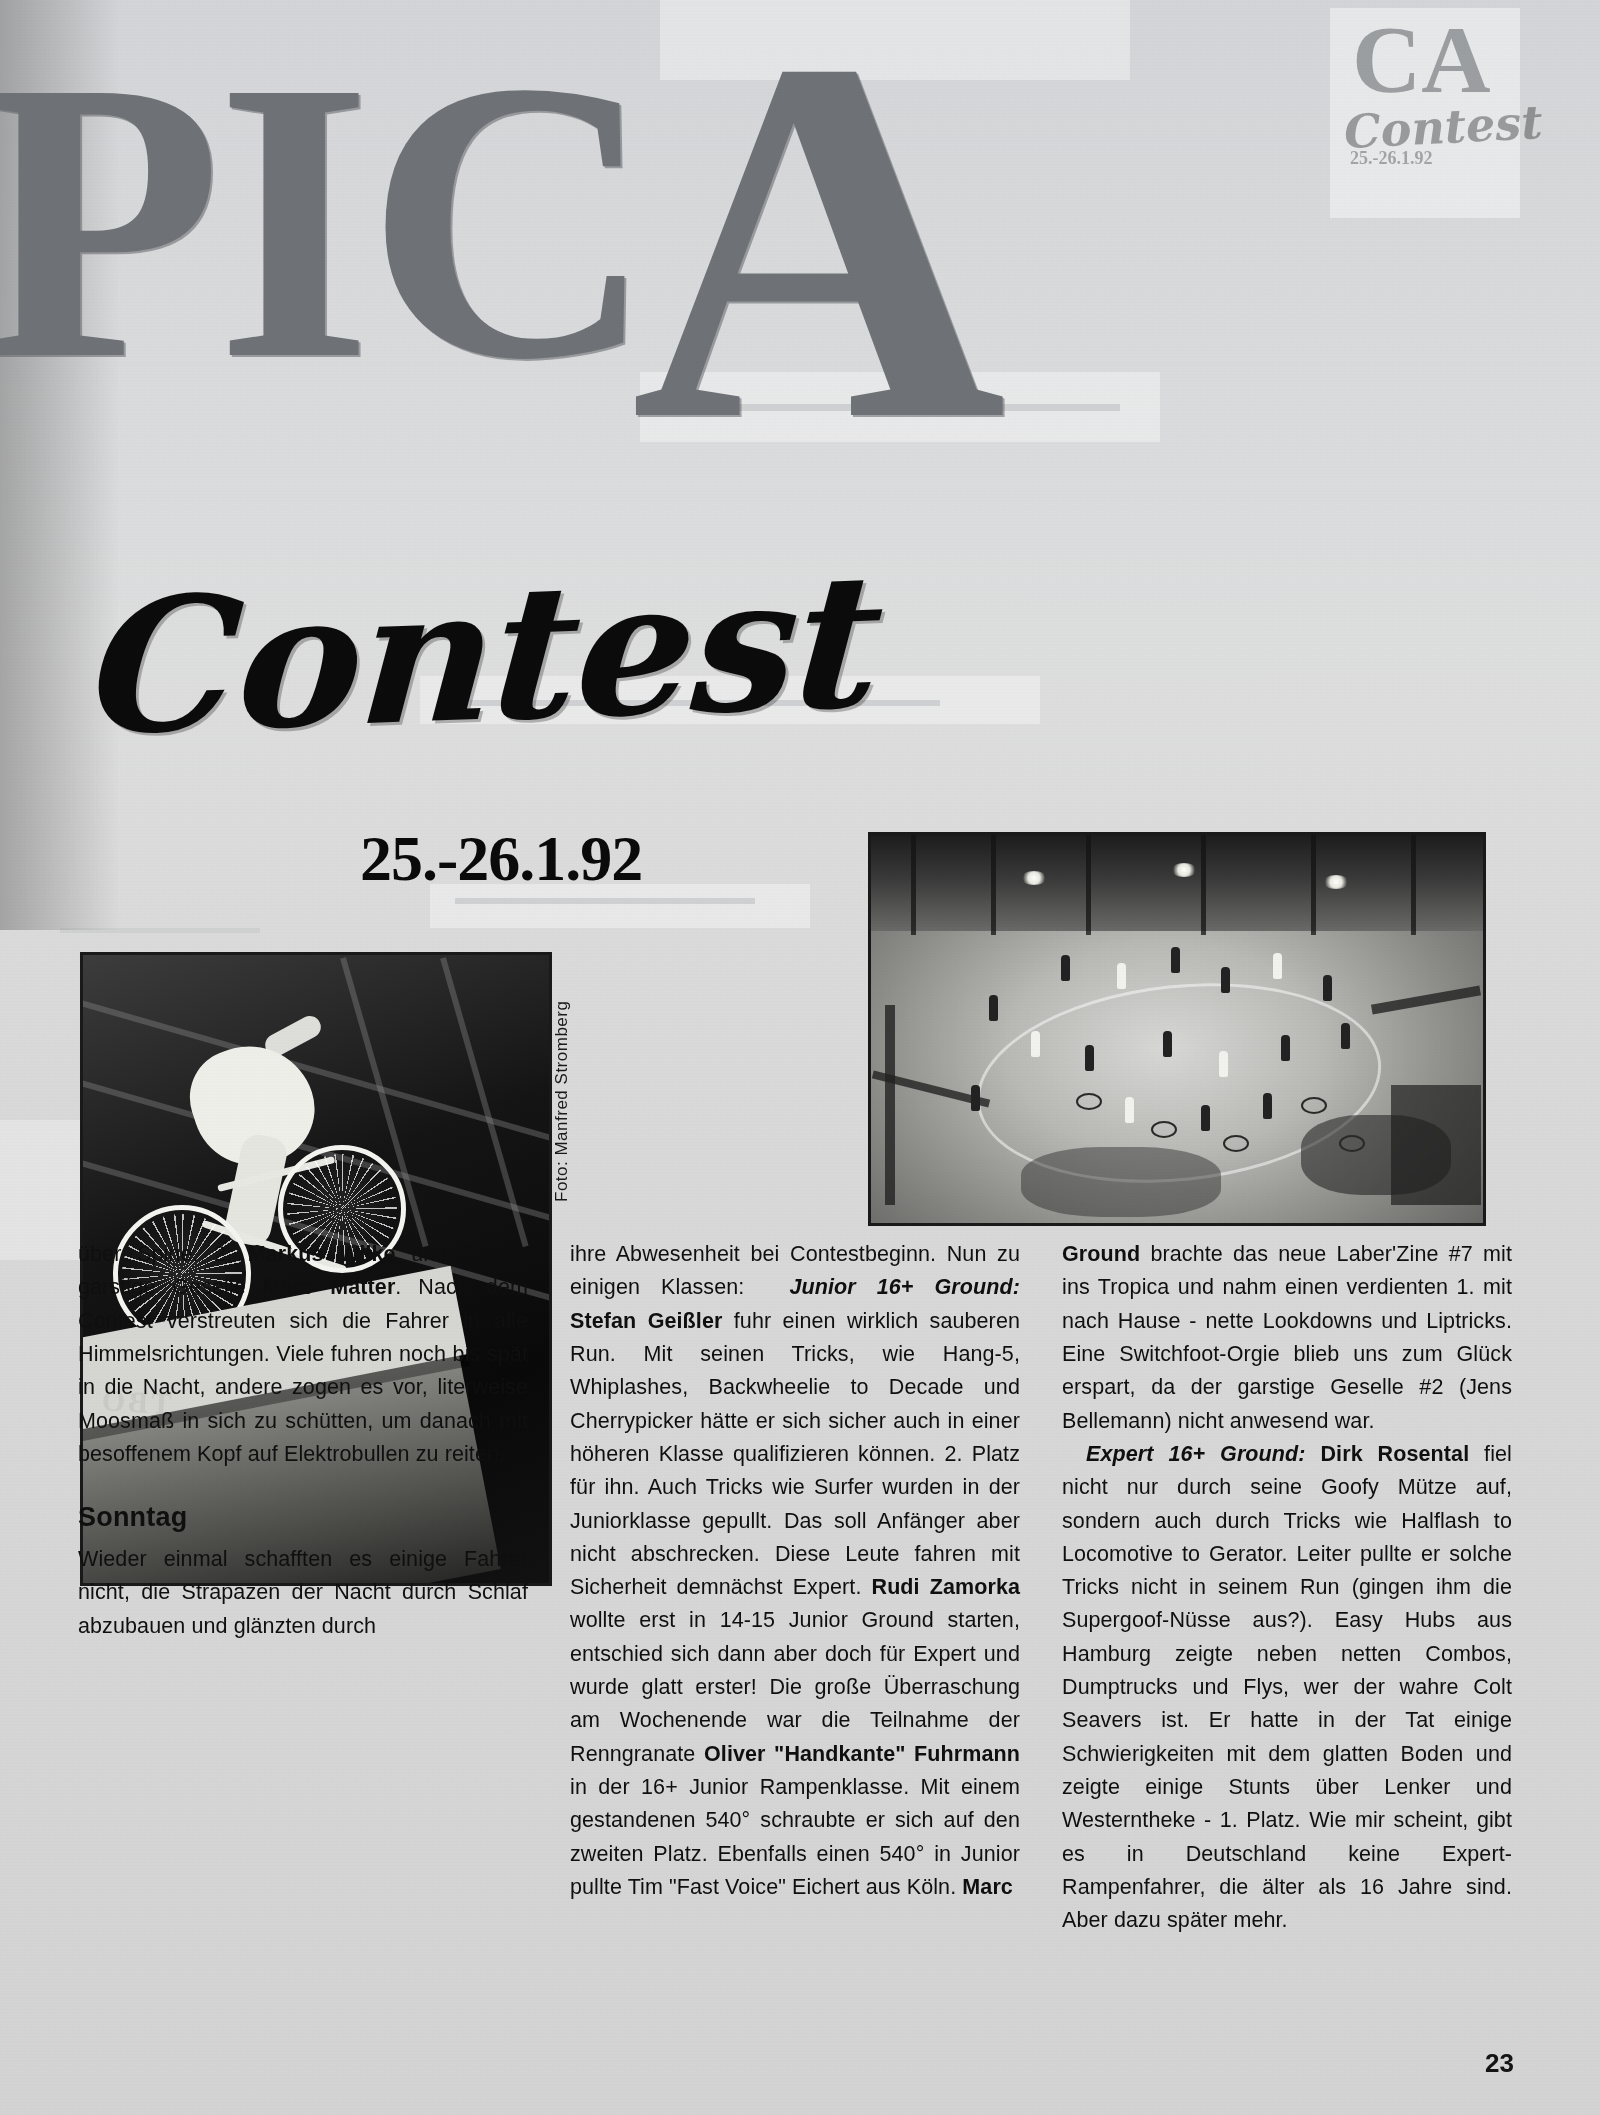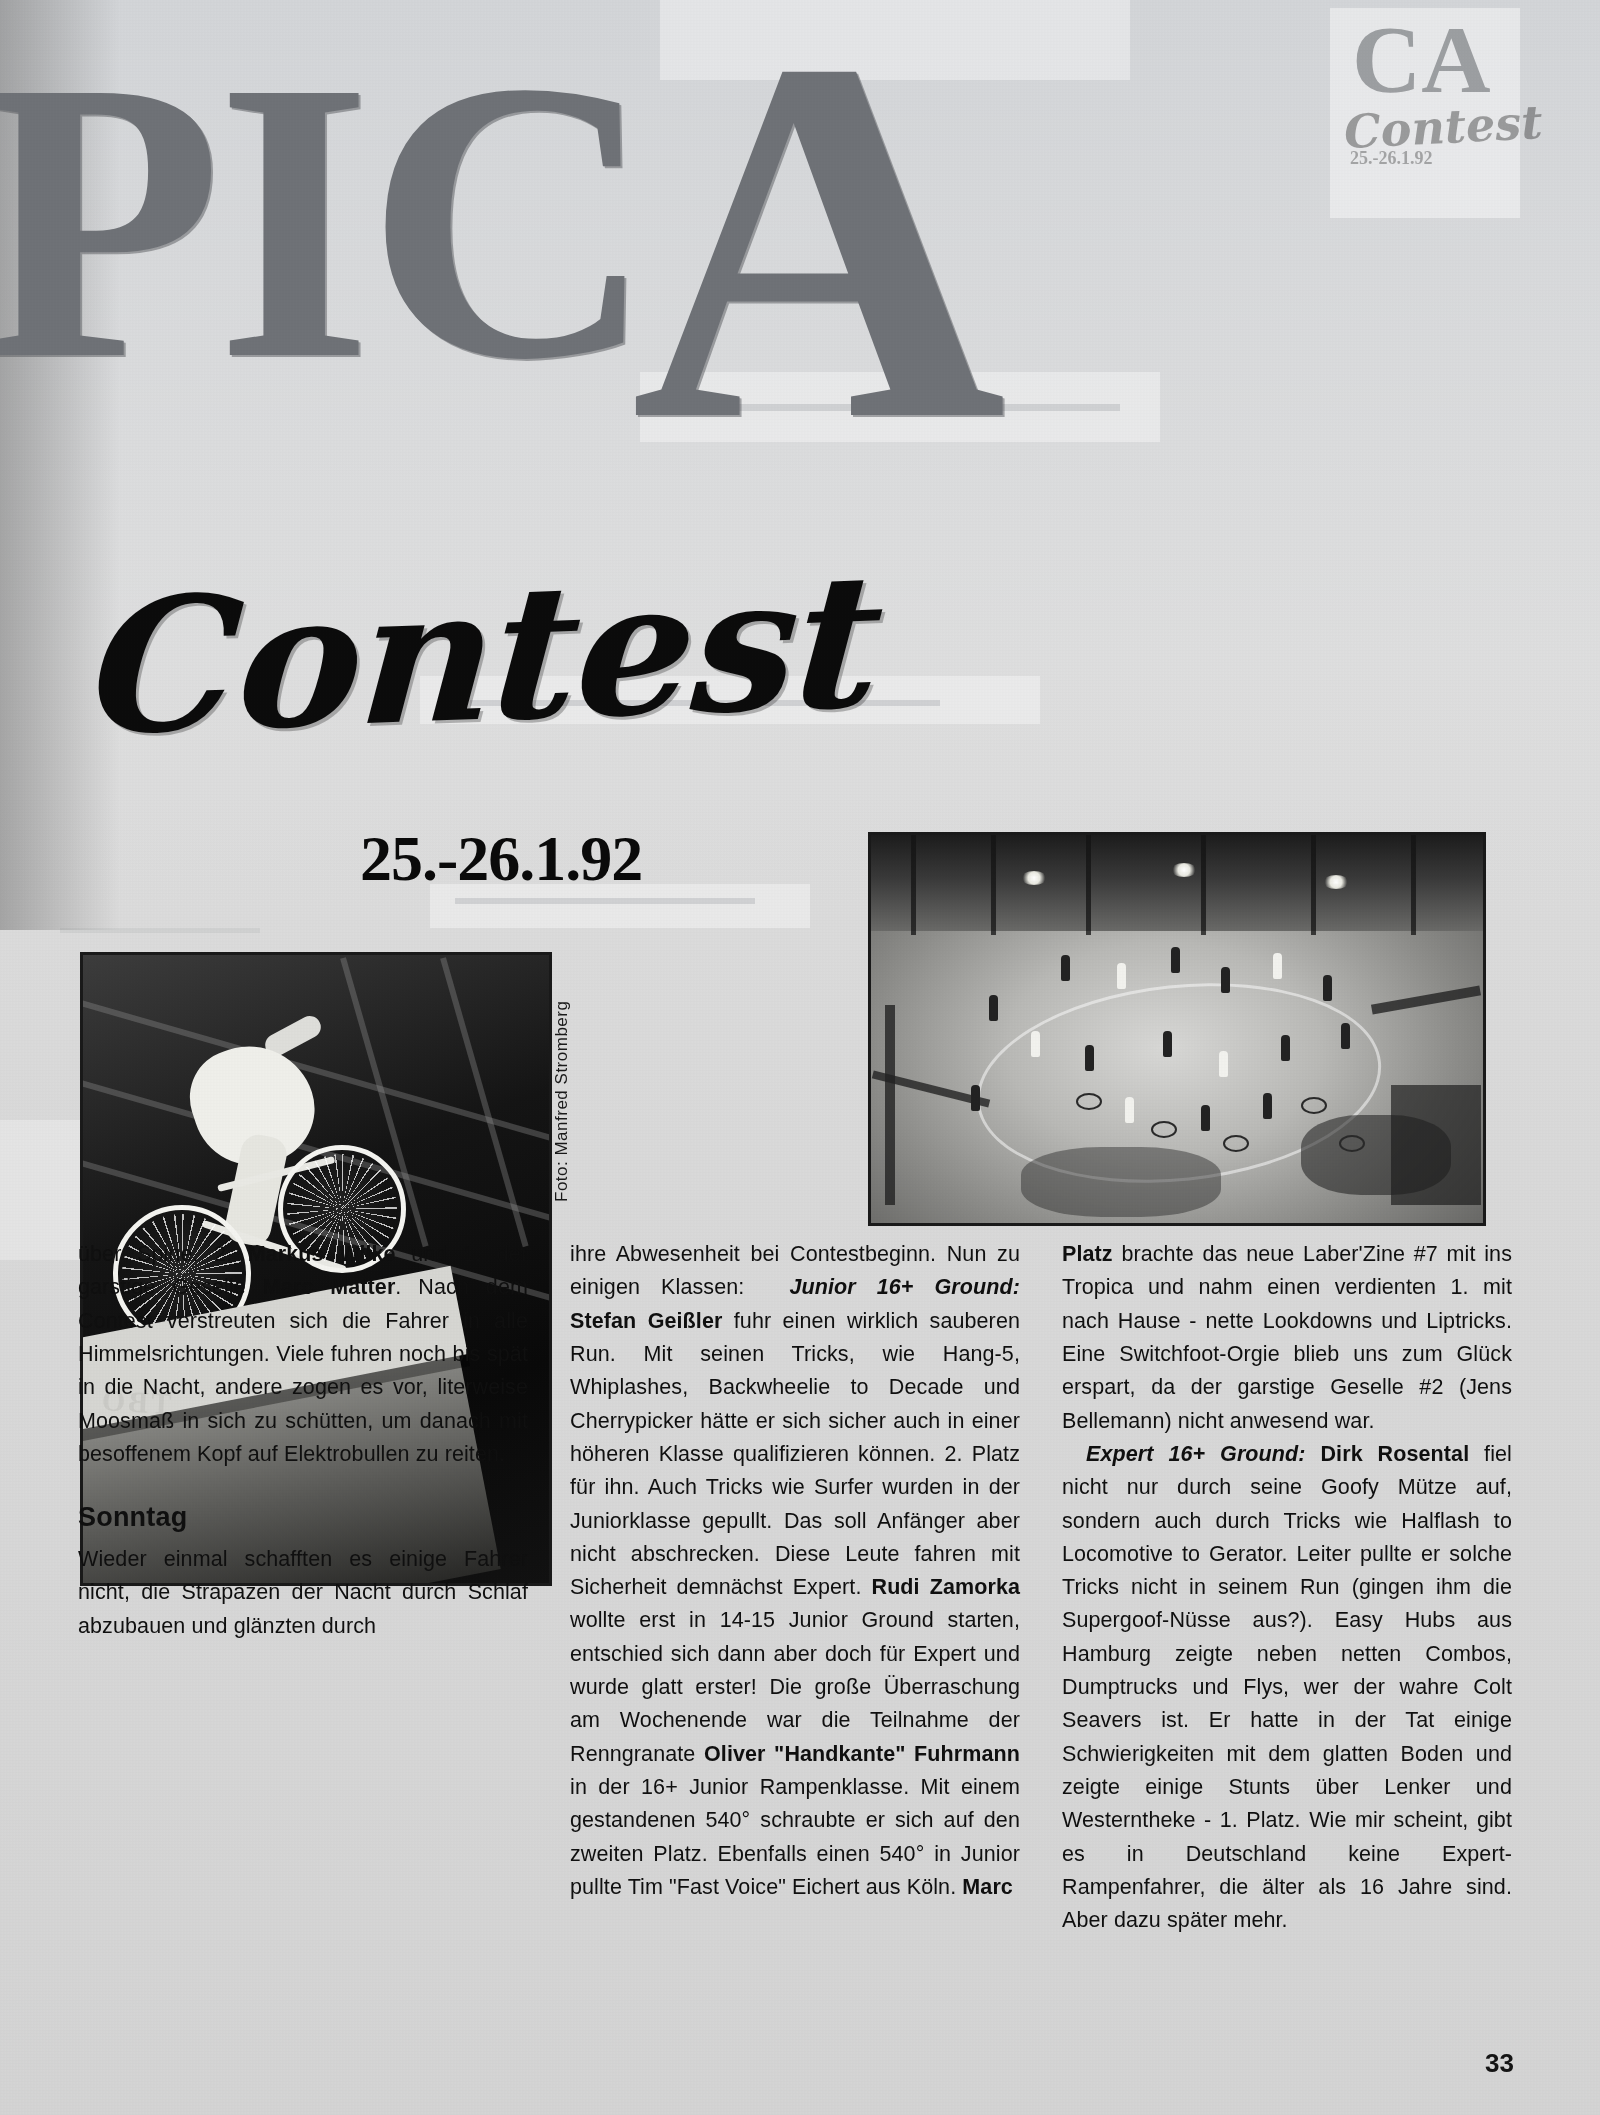--- a/index.html
+++ b/index.html
@@ -429,22 +429,22 @@
       <p>über Spine. 2. <b>Markus Wilke</b> und 1. der garstige Geselle <b>Marc Matter</b>. Nach dem Contest verstreuten sich die Fahrer in alle Himmelsrichtungen. Viele fuhren noch bis spät in die Nacht, andere zogen es vor, literweise Moosmaß in sich zu schütten, um danach mit besoffenem Kopf auf Elektrobullen zu reiten.</p>
       <div class="h-sub">Sonntag</div>
       <p>Wieder einmal schafften es einige Fahrer nicht, die Strapazen der Nacht durch Schlaf abzubauen und glänzten durch</p>
     </div>
 
     <div class="col">
       <p>ihre Abwesenheit bei Contestbeginn. Nun zu einigen Klassen: <i>Junior 16+ Ground:</i> <b>Stefan Geißler</b> fuhr einen wirklich sauberen Run. Mit seinen Tricks, wie Hang-5, Whiplashes, Backwheelie to Decade und Cherrypicker hätte er sich sicher auch in einer höheren Klasse qualifizieren können. 2. Platz für ihn. Auch Tricks wie Surfer wurden in der Juniorklasse gepullt. Das soll Anfänger aber nicht abschrecken. Diese Leute fahren mit Sicherheit demnächst Expert. <b>Rudi Zamorka</b> wollte erst in 14-15 Junior Ground starten, entschied sich dann aber doch für Expert und wurde glatt erster! Die große Überraschung am Wochenende war die Teilnahme der Renngranate <b>Oliver "Handkante" Fuhrmann</b> in der 16+ Junior Rampenklasse. Mit einem gestandenen 540° schraubte er sich auf den zweiten Platz. Ebenfalls einen 540° in Junior pullte Tim "Fast Voice" Eichert aus Köln. <b>Marc</b></p>
     </div>
 
     <div class="col">
-      <p><b>Platz</b> brachte das neue Laber'Zine #7 mit ins Tropica und nahm einen verdienten 1. mit nach Hause - nette Lookdowns und Liptricks. Eine Switchfoot-Orgie blieb uns zum Glück erspart, da der garstige Geselle #2 (Jens Bellemann) nicht anwesend war.</p>
+      <p><b>Ground</b> brachte das neue Laber'Zine #7 mit ins Tropica und nahm einen verdienten 1. mit nach Hause - nette Lookdowns und Liptricks. Eine Switchfoot-Orgie blieb uns zum Glück erspart, da der garstige Geselle #2 (Jens Bellemann) nicht anwesend war.</p>
       <p><i>Expert 16+ Ground:</i> <b>Dirk Rosental</b> fiel nicht nur durch seine Goofy Mütze auf, sondern auch durch Tricks wie Halflash to Locomotive to Gerator. Leiter pullte er solche Tricks nicht in seinem Run (gingen ihm die Supergoof-Nüsse aus?). Easy Hubs aus Hamburg zeigte neben netten Combos, Dumptrucks und Flys, wer der wahre Colt Seavers ist. Er hatte in der Tat einige Schwierigkeiten mit dem glatten Boden und zeigte einige Stunts über Lenker und Westerntheke - 1. Platz. Wie mir scheint, gibt es in Deutschland keine Expert-Rampenfahrer, die älter als 16 Jahre sind. Aber dazu später mehr.</p>
     </div>
 
   </div>
 
-  <div class="pageno">33</div>
+  <div class="pageno">23</div>
 
   <div class="paper-grain"></div>
 </div>
 
 </body></html>

